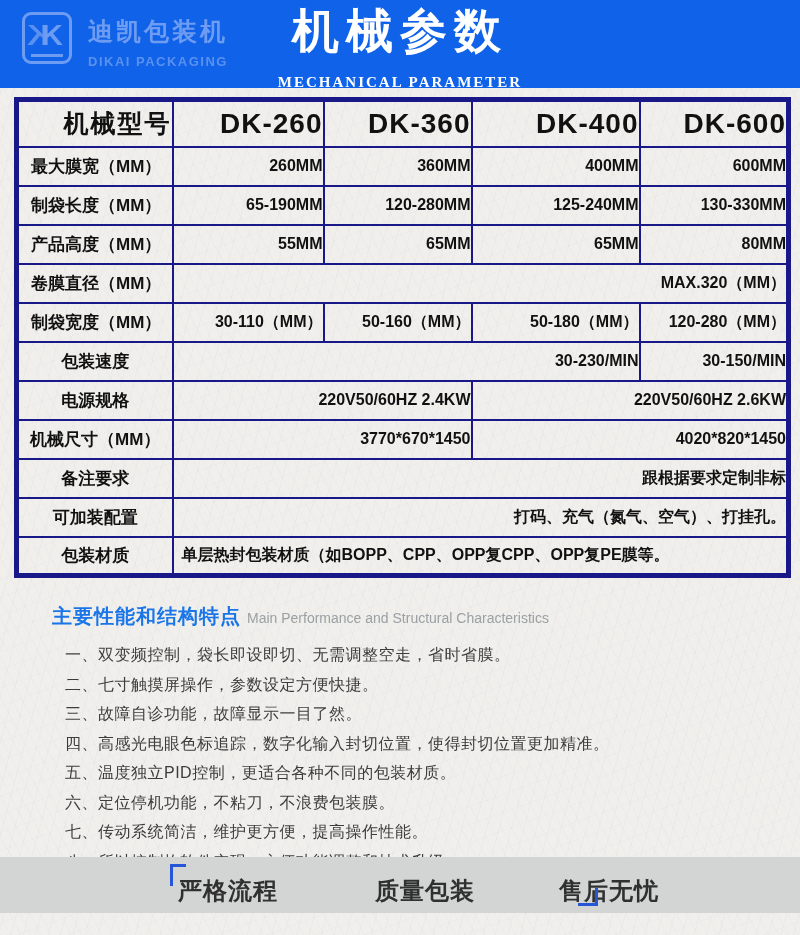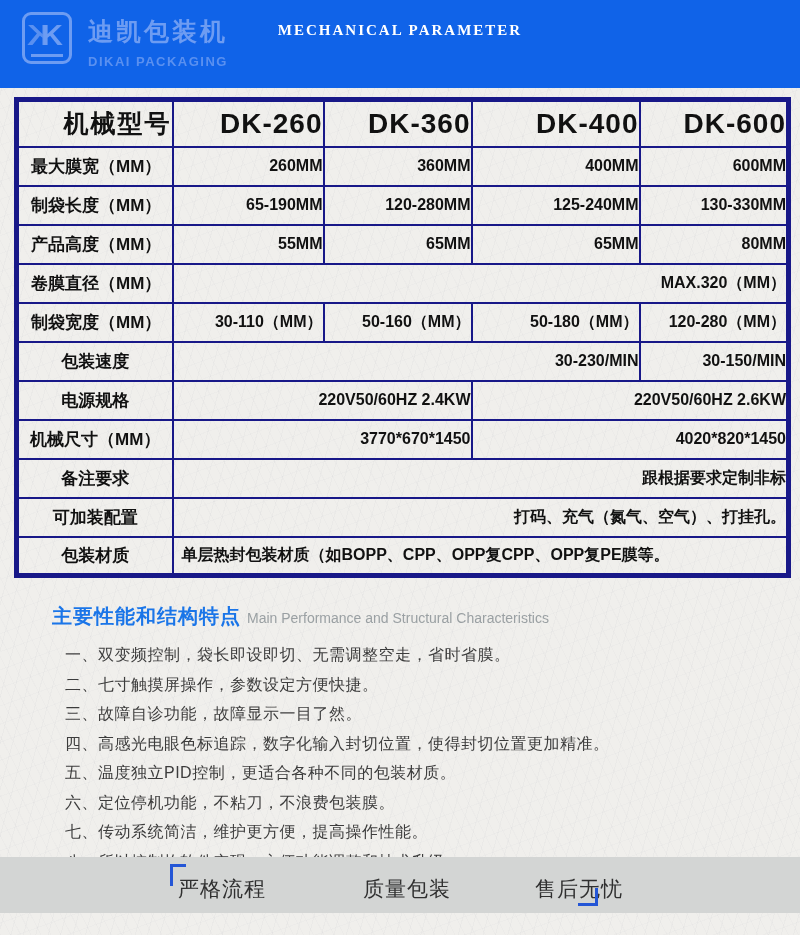--- a/index.html
+++ b/index.html
@@ -66,21 +66,21 @@
     letter-spacing:1px;}
   .features-heading .h-en{font-size:14px;color:var(--heading-gray);margin-left:6px;}
   .feature-list{margin-top:16px;padding-left:13px;}
   .feature-item{font-size:16px;color:#3c3c3c;margin-bottom:11.5px;letter-spacing:.5px;
     line-height:18px;}
 
   
   .band{position:absolute;left:0;top:857px;width:800px;height:56px;
     background:var(--band-gray);}
   .badges{display:flex;padding:18px 0 0 178px;}
-  .badge{font-size:21px;font-weight:400;color:#303030;letter-spacing:1px;}
+  .badge{font-size:24px;font-weight:700;color:#303030;letter-spacing:1px;}
   .badge:nth-child(1){margin-right:97px;}
   .badge:nth-child(2){margin-right:84px;}
   .bracket{position:absolute;}
   .bracket.tl{left:170px;top:7px;width:16px;height:22px;
     border-left:3px solid var(--bracket-blue);border-top:3px solid var(--bracket-blue);}
   .bracket.br{left:578px;top:31px;width:20px;height:18px;
     border-right:3px solid var(--bracket-blue);border-bottom:3px solid var(--bracket-blue);}
 </style>
 </head>
 <body>
@@ -93,20 +93,21 @@
         <span class="k k2">K</span>
         <span class="k k1">K</span>
         <span class="mark-bar"></span>
       </div>
       <div class="logo-text">
         <div class="brand-cn">迪凯包装机</div>
         <div class="brand-en">DIKAI PACKAGING</div>
       </div>
     </div>
     <div class="title-wrap">
+      <div class="page-title">机械参数</div>
       <div class="page-subtitle">MECHANICAL PARAMETER</div>
     </div>
   </header>
 
   <table class="spec">
     <colgroup>
       <col class="c0">
         <col class="c1">
         <col class="c2">
         <col class="c3">

